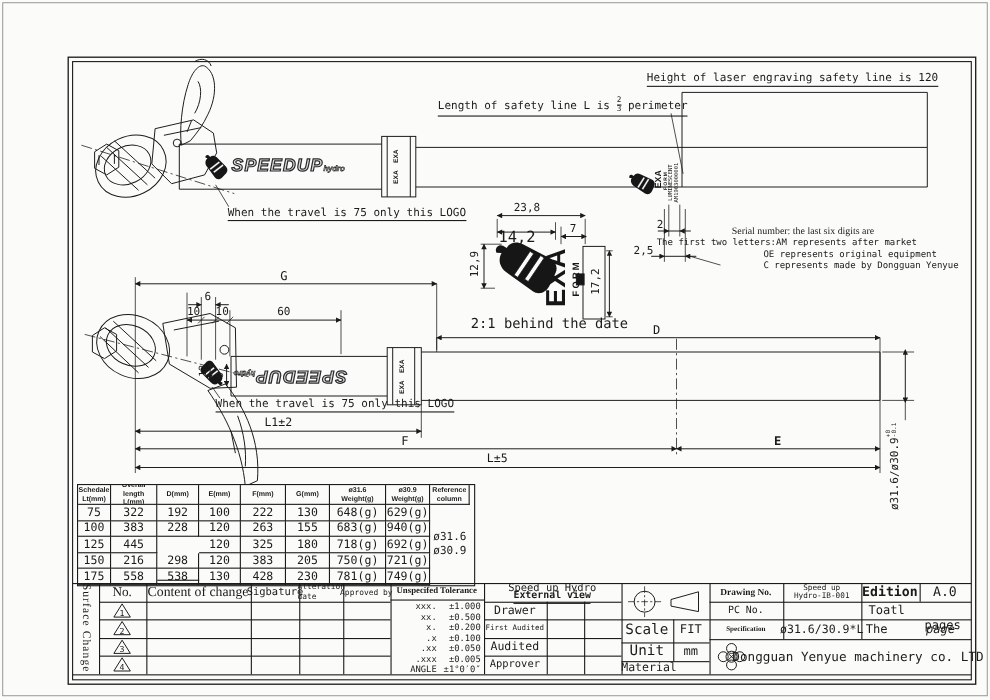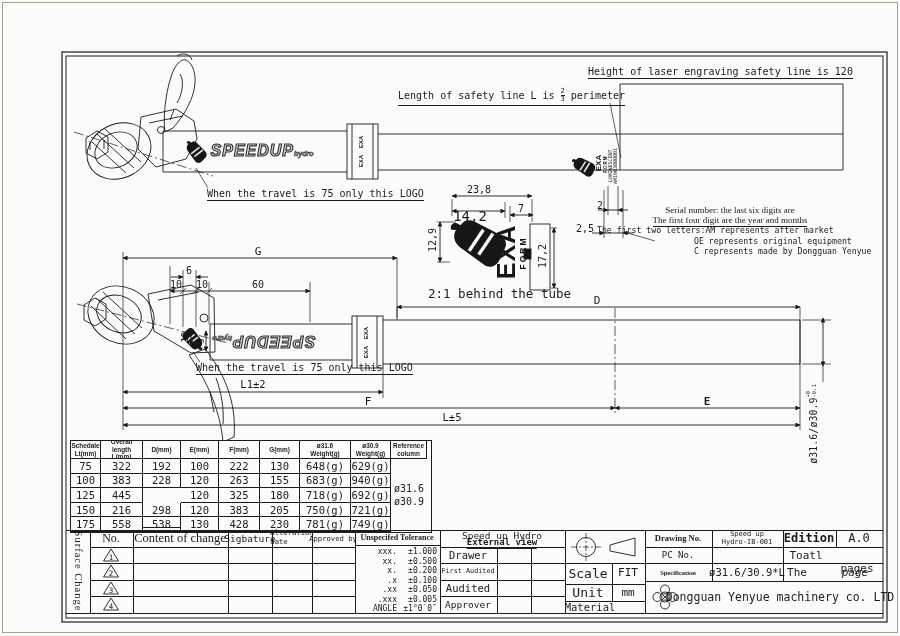--- a/index.html
+++ b/index.html
@@ -173,21 +173,20 @@
     <span class="num">2</span>
     <span class="den">3</span>
   </span>
   <span>perimeter</span>
 </div>
 
 <div class="t mono u" style="left:207px;top:188px;font-size:10px;">When the travel is 75 only this LOGO</div>
 
 <div class="t" style="left:597px;top:205px;width:266px;">
   <div class="serif" style="font-size:9px;line-height:10.2px;text-align:center;">Serial number: the last six digits are</div>
-  <div class="serif" style="font-size:9px;line-height:10.2px;text-align:center;"><span class="u">The first four digit are the year and months</span></div>
   <div class="mono" style="font-size:8.2px;line-height:10.4px;">The first two letters:AM represents after market</div>
   <div class="mono" style="font-size:8.2px;line-height:10.4px;padding-left:97px;">OE represents original equipment</div>
   <div class="mono" style="font-size:8.2px;line-height:10.4px;padding-left:97px;">C  represents made by Dongguan Yenyue</div>
 </div>
 
 <div class="c mono" style="left:600px;top:205px;font-size:10px;">2</div>
 <div class="c mono" style="left:585px;top:228px;font-size:10px;">2,5</div>
 
 <div class="c speedup" style="left:262px;top:151px;">
   <span>SPEEDUP</span><span class="sub">hydro</span>
@@ -199,21 +198,21 @@
 <div class="vl mono" style="left:610px;top:166px;font-size:5px;">LUMINESCENT</div>
 <div class="vl mono" style="left:615px;top:166px;font-size:5px;">AM1903000001</div>
 
 <div class="c mono" style="left:479px;top:189px;font-size:10px;">23,8</div>
 <div class="c mono" style="left:470px;top:216px;font-size:14px;">14,2</div>
 <div class="c mono" style="left:521px;top:208px;font-size:10px;">7</div>
 <div class="vl mono" style="left:432px;top:240px;font-size:10px;">12,9</div>
 <div class="vl mono" style="left:542px;top:256px;font-size:10px;">17,2</div>
 <div class="vl exa-big" style="left:506px;top:252px;">EXA</div>
 <div class="vl exa-sm" style="left:523px;top:253px;font-size:8.5px;letter-spacing:2px;">FORM</div>
-<div class="t mono" style="left:428px;top:286px;font-size:12.5px;">2:1 behind the tube</div>
+<div class="t mono" style="left:428px;top:286px;font-size:12.5px;">2:1 behind the date</div>
 
 <div class="c mono" style="left:258px;top:251px;font-size:11px;">G</div>
 <div class="c mono" style="left:189px;top:270px;font-size:10px;">6</div>
 <div class="c mono" style="left:176px;top:284px;font-size:10px;">10</div>
 <div class="c mono" style="left:202px;top:284px;font-size:10px;">10</div>
 <div class="c mono" style="left:258px;top:284px;font-size:10px;">60</div>
 <div class="vl mono" style="left:185px;top:337px;font-size:9px;">12</div>
 <div class="vl mono" style="left:201px;top:341px;font-size:9px;">9</div>
 <div class="r180 speedup" style="left:264px;top:341px;">
   <span>SPEEDUP</span><span class="sub">hydro</span>

